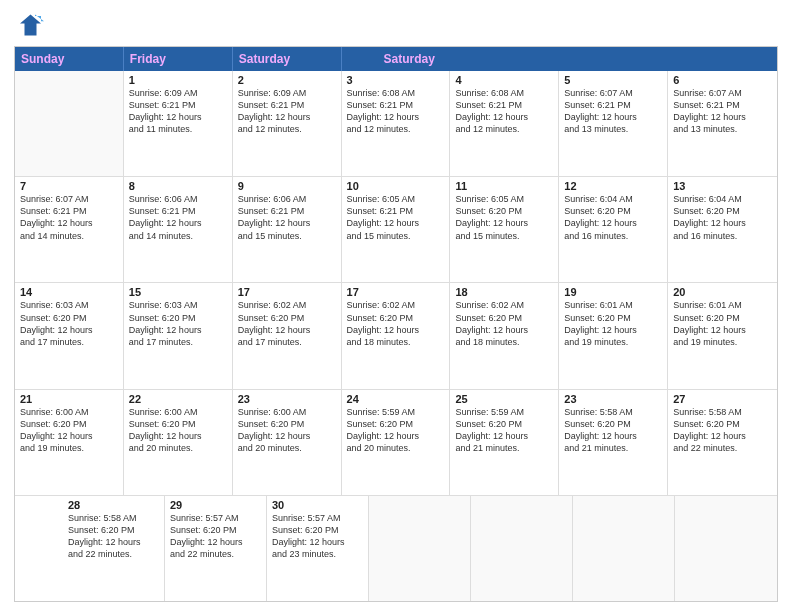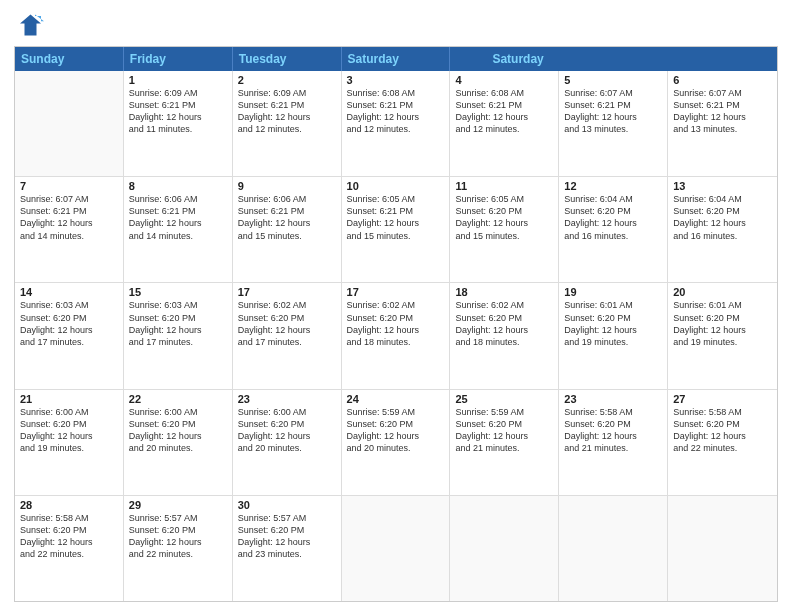--- a/index.html
+++ b/index.html
@@ -50,39 +50,39 @@
       display: flex;
       flex-direction: column;
       border: 1px solid #ccc;
     }
     .cal-header {
       display: grid;
       grid-template-columns: repeat(7, 1fr);
       background: #2660a4;
     }
     .cal-header-cell {
-      color: #7dd3fc;
+      color: #f0abfc;
       font-size: 12px;
       font-weight: bold;
       padding: 5px 6px;
       border-right: 1px solid #4a80c4;
     }
     .cal-header-cell:last-child { border-right: none; margin-left: 36px; }
     .cal-body {
       flex: 1;
       display: flex;
       flex-direction: column;
     }
     .cal-row {
       display: grid;
       grid-template-columns: repeat(7, 1fr);
       flex: 1;
       border-bottom: 1px solid #ddd;
     }
-    .cal-row:last-child { border-bottom: none; }
+    .cal-row:last-child { border-bottom: none; margin-left: 48px; }
     .cal-cell {
       padding: 3px 5px;
       border-right: 1px solid #ddd;
       font-size: 9.5px;
       color: #333;
       vertical-align: top;
       min-height: 0;
     }
     .cal-cell:last-child { border-right: none; }
     .cal-cell.empty { background: #f9f9f9; }
@@ -116,21 +116,20 @@
     <div class="title-block">
       <div class="main-title"></div>
       <div class="sub-title"></div>
     </div>
   </div>
 
   <div class="calendar">
     <div class="cal-header">
     <div class="cal-header-cell">Sunday</div>
         <div class="cal-header-cell">Friday</div>
-        <div class="cal-header-cell">Tuesday</div>
         <div class="cal-header-cell">Saturday</div>
         <div class="cal-header-cell">Saturday</div>
       </div>
     <div class="cal-body">
     <div class="cal-row">
           <div class="cal-cell empty"></div>
           <div class="cal-cell">
             <div class="day-num">1</div>
             <div class="day-info" style="white-space: pre-line;">Sunrise: 6:09 AM
 Sunset: 6:21 PM

